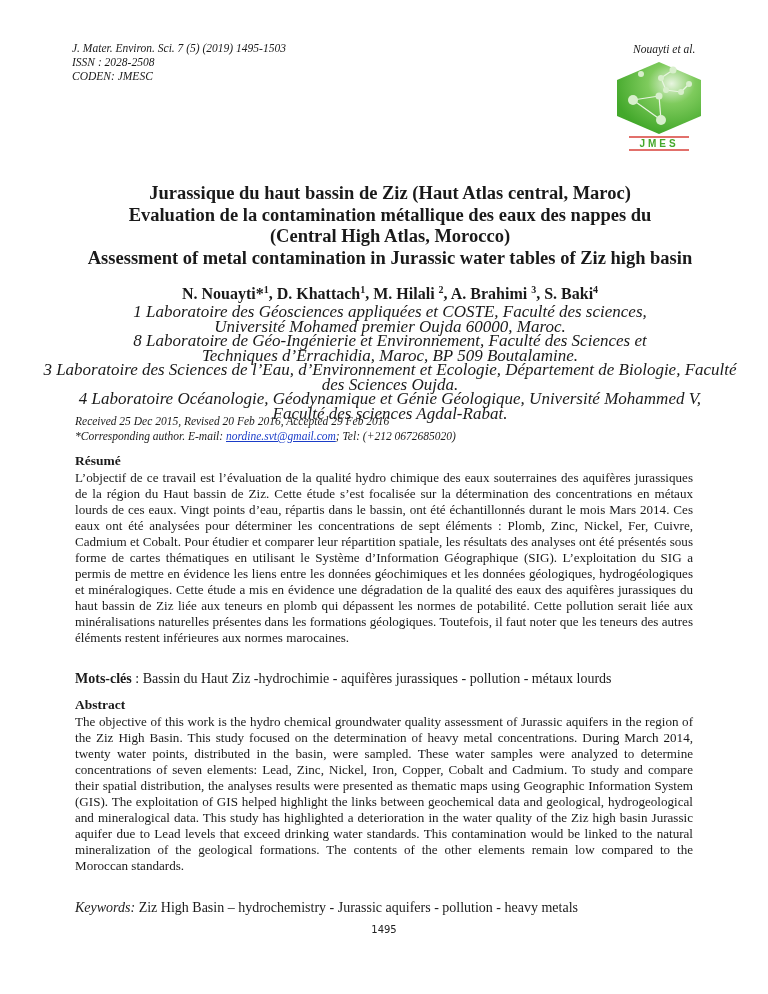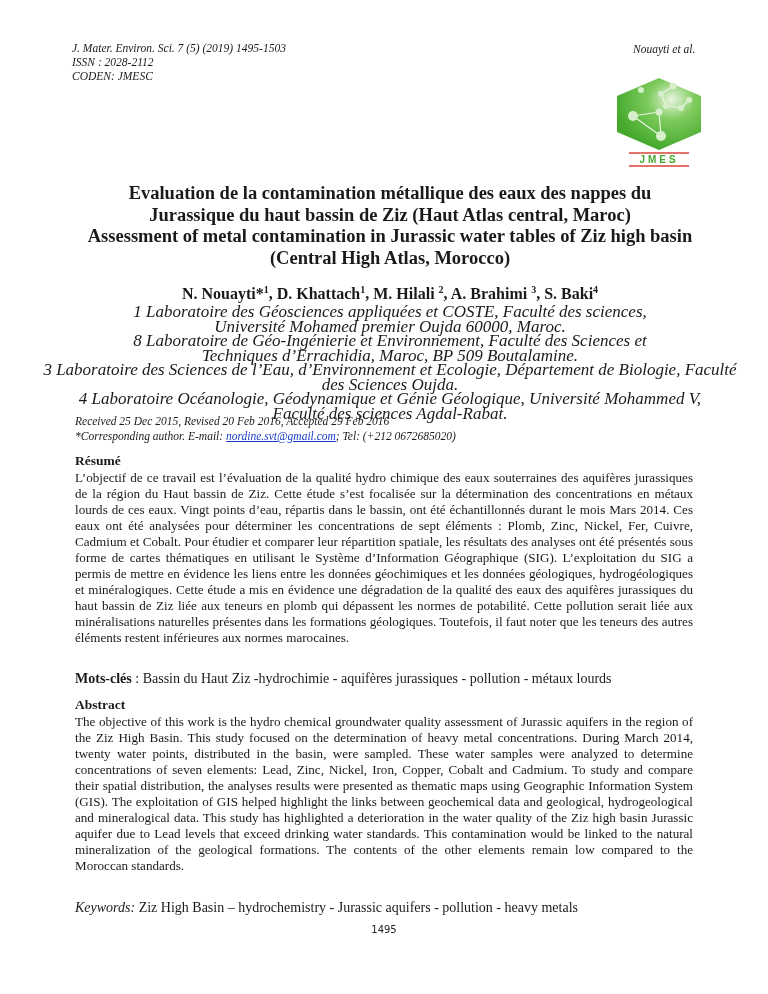--- a/index.html
+++ b/index.html
@@ -1,20 +1,20 @@
 <!DOCTYPE html>
 <html><head>
 <meta charset="utf-8">
 <style>
   html, body { margin: 0; padding: 0; background: #ffffff; }
   body { width: 768px; height: 994px; position: relative; overflow: hidden;
          font-family: "Liberation Serif", serif; color: #1a1a1a; }
   .hdr-left { position: absolute; left: 72px; top: 41px; font-style: italic; font-size: 11.5px; line-height: 14px; }
   .hdr-right { position: absolute; left: 633px; top: 43px; font-style: italic; font-size: 11.5px; }
-  .logo { position: absolute; left: 611px; top: 76px; width: 96px; height: 92px; }
+  .logo { position: absolute; left: 611px; top: 60px; width: 96px; height: 92px; }
   .title { position: absolute; left: 40px; top: 183px; width: 700px; text-align: center;
            font-weight: bold; font-size: 18.5px; line-height: 21.5px; }
   .authors { position: absolute; left: 40px; top: 284px; width: 700px; text-align: center;
              font-weight: bold; font-size: 16px; }
   .authors sup { font-size: 10px; }
   .affils { position: absolute; left: 40px; top: 305px; width: 700px; text-align: center;
             font-style: italic; font-size: 17px; line-height: 14.5px; }
   .dates { position: absolute; left: 75px; top: 414px; font-style: italic; font-size: 11.5px; line-height: 15px; }
   .dates a { color: #1a3cc8; text-decoration: underline; }
   .sec-title { position: absolute; left: 75px; font-weight: bold; font-size: 13.5px; }
@@ -23,21 +23,21 @@
   .kw b { font-weight: bold; }
   .kw i { font-style: italic; }
   .pagenum { position: absolute; left: 0; width: 768px; top: 924px; text-align: center;
              font-family: "DejaVu Sans", sans-serif; font-size: 10px; color: #222; }
 </style>
 </head>
 <body>
 
 <div class="hdr-left">
   <div>J. Mater. Environ. Sci. 7 (5) (2019) 1495-1503</div>
-  <div>ISSN : 2028-2112</div>
+  <div>ISSN : 2028-2508</div>
   <div>CODEN: JMESC</div>
 </div>
 <div class="hdr-right">Nouayti et al.</div>
 
 <div class="logo">
   <svg width="96" height="92" viewBox="0 0 96 92">
     <defs>
       <radialGradient id="g1" cx="0.65" cy="0.3" r="0.7">
         <stop offset="0" stop-color="#e8f5e0"></stop>
         <stop offset="0.4" stop-color="#7fcb5d"></stop>
@@ -65,24 +65,24 @@
       <circle cx="62" cy="10" r="3.5"></circle>
       <circle cx="30" cy="14" r="3"></circle>
     </g>
     <line x1="18" y1="77" x2="78" y2="77" stroke="#d9413a" stroke-width="1.5"></line>
     <text x="48" y="87" text-anchor="middle" font-family="Liberation Sans, sans-serif" font-weight="bold" font-size="10" letter-spacing="3" fill="#45a82c">JMES</text>
     <line x1="18" y1="90" x2="78" y2="90" stroke="#d9413a" stroke-width="1.5"></line>
   </svg>
 </div>
 
 <div class="title">
+  <div>Jurassique du haut bassin de Ziz (Haut Atlas central, Maroc)</div>
   <div>Evaluation de la contamination métallique des eaux des nappes du</div>
-  <div>Jurassique du haut bassin de Ziz (Haut Atlas central, Maroc)</div>
+  <div>(Central High Atlas, Morocco)</div>
   <div>Assessment of metal contamination in Jurassic water tables of Ziz high basin</div>
-  <div>(Central High Atlas, Morocco)</div>
 </div>
 
 <div class="authors">
   <span>N. Nouayti*</span><sup>1</sup>,
   <span>D. Khattach</span><sup>1</sup>,
   <span>M. Hilali </span><sup>2</sup>,
   <span>A. Brahimi </span><sup>3</sup>,
   <span>S. Baki</span><sup>4</sup>
 </div>
 

